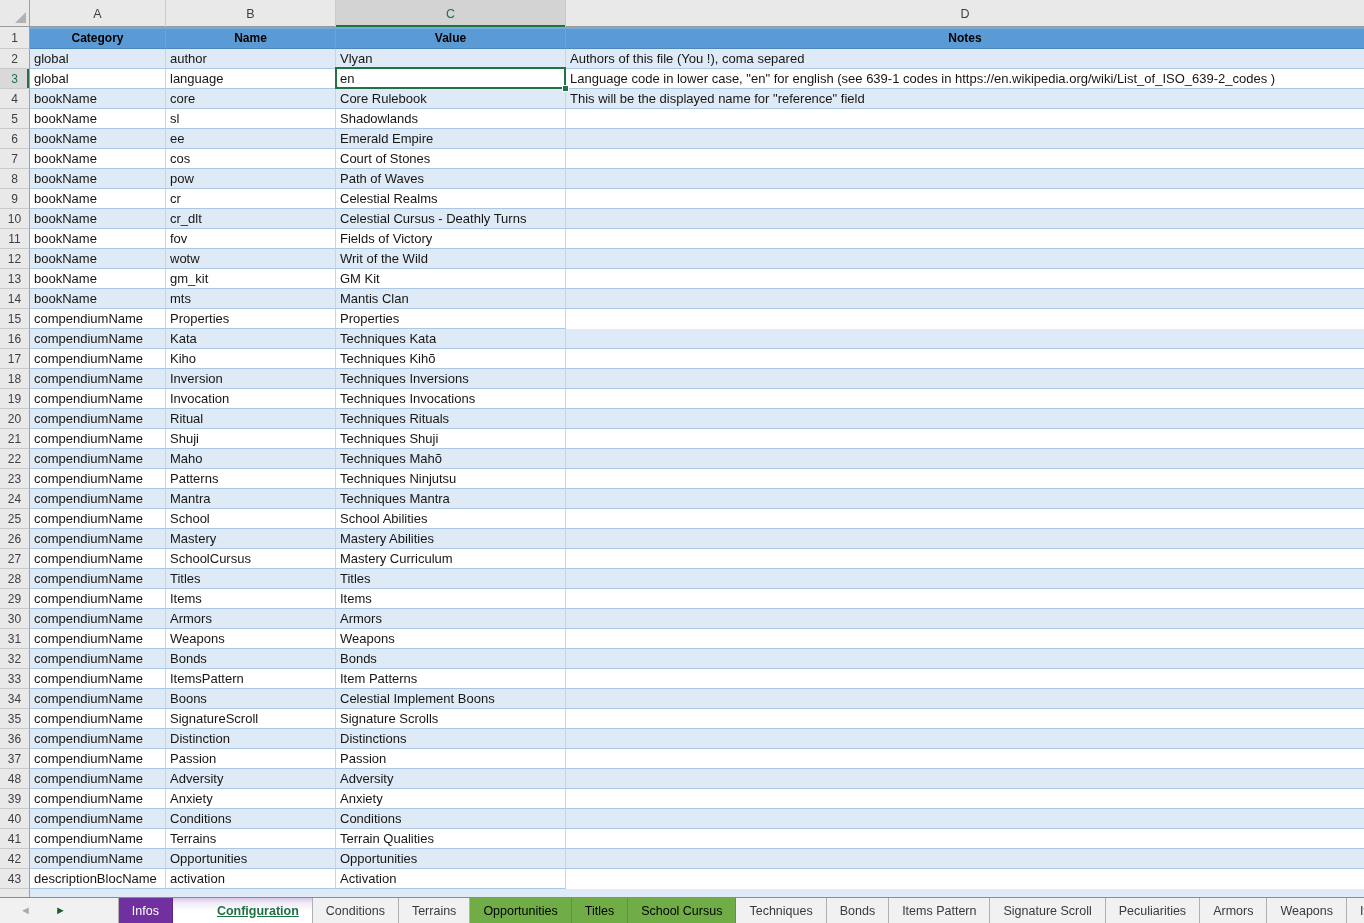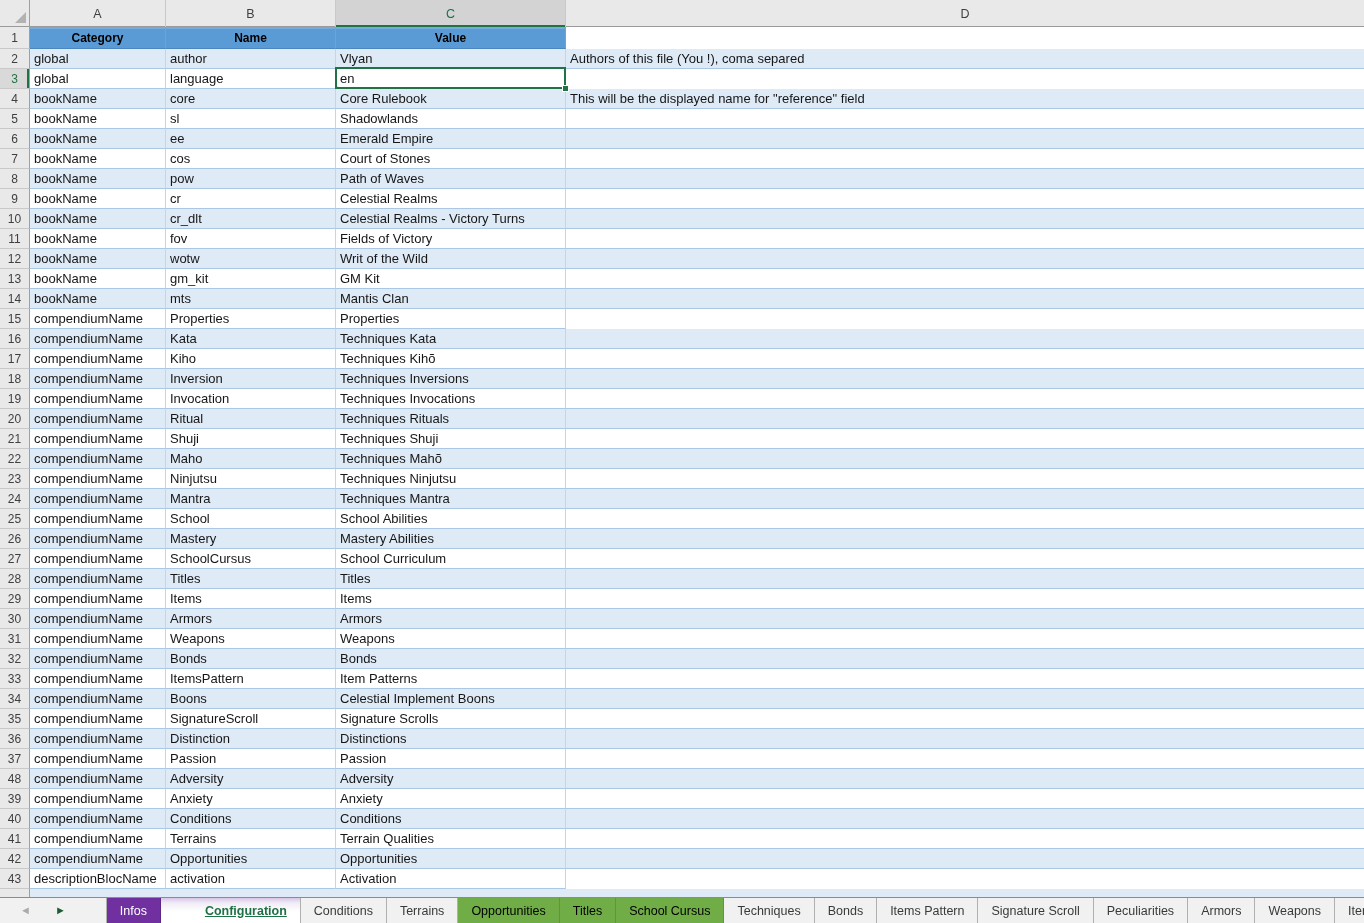--- a/index.html
+++ b/index.html
@@ -71,33 +71,35 @@
     <div class="colh sel">C</div>
     <div class="colh last">D</div>
   </div>
 
   <div id="grid">
     <div class="row hrow">
       <div class="rownum">1</div>
       <div class="cell ca">Category</div>
       <div class="cell cb">Name</div>
       <div class="cell cc">Value</div>
+      <div class="cell cd">Notes</div>
     </div>
   <div class="row band">
     <div class="rownum">2</div>
     <div class="cell ca">global</div>
     <div class="cell cb">author</div>
     <div class="cell cc">Vlyan</div>
     <div class="cell cd">Authors of this file (You !), coma separed</div>
   </div>
       <div class="row">
     <div class="rownum selrow">3</div>
     <div class="cell ca">global</div>
     <div class="cell cb">language</div>
     <div class="cell cc selcell">en<div class="fillhandle"></div></div>
+    <div class="cell cd">Language code in lower case, "en" for english (see 639-1 codes in https://en.wikipedia.org/wiki/List_of_ISO_639-2_codes )</div>
   </div>
       <div class="row band">
     <div class="rownum">4</div>
     <div class="cell ca">bookName</div>
     <div class="cell cb">core</div>
     <div class="cell cc">Core Rulebook</div>
     <div class="cell cd">This will be the displayed name for "reference" field</div>
   </div>
       <div class="row">
     <div class="rownum">5</div>
@@ -131,21 +133,21 @@
     <div class="rownum">9</div>
     <div class="cell ca">bookName</div>
     <div class="cell cb">cr</div>
     <div class="cell cc">Celestial Realms</div>
     <div class="cell cd"></div>
   </div>
       <div class="row band">
     <div class="rownum">10</div>
     <div class="cell ca">bookName</div>
     <div class="cell cb">cr_dlt</div>
-    <div class="cell cc">Celestial Realms - Victory Turns</div>
+    <div class="cell cc">Celestial Cursus - Deathly Turns</div>
     <div class="cell cd"></div>
   </div>
       <div class="row">
     <div class="rownum">11</div>
     <div class="cell ca">bookName</div>
     <div class="cell cb">fov</div>
     <div class="cell cc">Fields of Victory</div>
     <div class="cell cd"></div>
   </div>
       <div class="row band">
@@ -220,21 +222,21 @@
       <div class="row band">
     <div class="rownum">22</div>
     <div class="cell ca">compendiumName</div>
     <div class="cell cb">Maho</div>
     <div class="cell cc">Techniques Mahõ</div>
     <div class="cell cd"></div>
   </div>
       <div class="row">
     <div class="rownum">23</div>
     <div class="cell ca">compendiumName</div>
-    <div class="cell cb">Ninjutsu</div>
+    <div class="cell cb">Patterns</div>
     <div class="cell cc">Techniques Ninjutsu</div>
     <div class="cell cd"></div>
   </div>
       <div class="row band">
     <div class="rownum">24</div>
     <div class="cell ca">compendiumName</div>
     <div class="cell cb">Mantra</div>
     <div class="cell cc">Techniques Mantra</div>
     <div class="cell cd"></div>
   </div>
@@ -249,21 +251,21 @@
     <div class="rownum">26</div>
     <div class="cell ca">compendiumName</div>
     <div class="cell cb">Mastery</div>
     <div class="cell cc">Mastery Abilities</div>
     <div class="cell cd"></div>
   </div>
       <div class="row">
     <div class="rownum">27</div>
     <div class="cell ca">compendiumName</div>
     <div class="cell cb">SchoolCursus</div>
-    <div class="cell cc">School Curriculum</div>
+    <div class="cell cc">Mastery Curriculum</div>
     <div class="cell cd"></div>
   </div>
       <div class="row band">
     <div class="rownum">28</div>
     <div class="cell ca">compendiumName</div>
     <div class="cell cb">Titles</div>
     <div class="cell cc">Titles</div>
     <div class="cell cd"></div>
   </div>
       <div class="row">
@@ -375,21 +377,21 @@
   <div class="sliver">
     <div class="g"></div>
     <div class="b"></div>
   </div>
 
   <div class="tabbar">
     <div class="navarrows">
       <span class="arrow leftA">◄</span>
       <span class="arrow rightA">►</span>
     </div>
-    <div id="tabs" style="display:flex; align-items:flex-start;">
+    <div id="tabs" style="display:flex; align-items:flex-start;margin-left:12px;">
         <div class="tab purple first">Infos</div>
         <div class="tab active">Configuration</div>
         <div class="tab ">Conditions</div>
         <div class="tab ">Terrains</div>
         <div class="tab green">Opportunities</div>
         <div class="tab green">Titles</div>
         <div class="tab green">School Cursus</div>
         <div class="tab ">Techniques</div>
         <div class="tab ">Bonds</div>
         <div class="tab ">Items Pattern</div>

